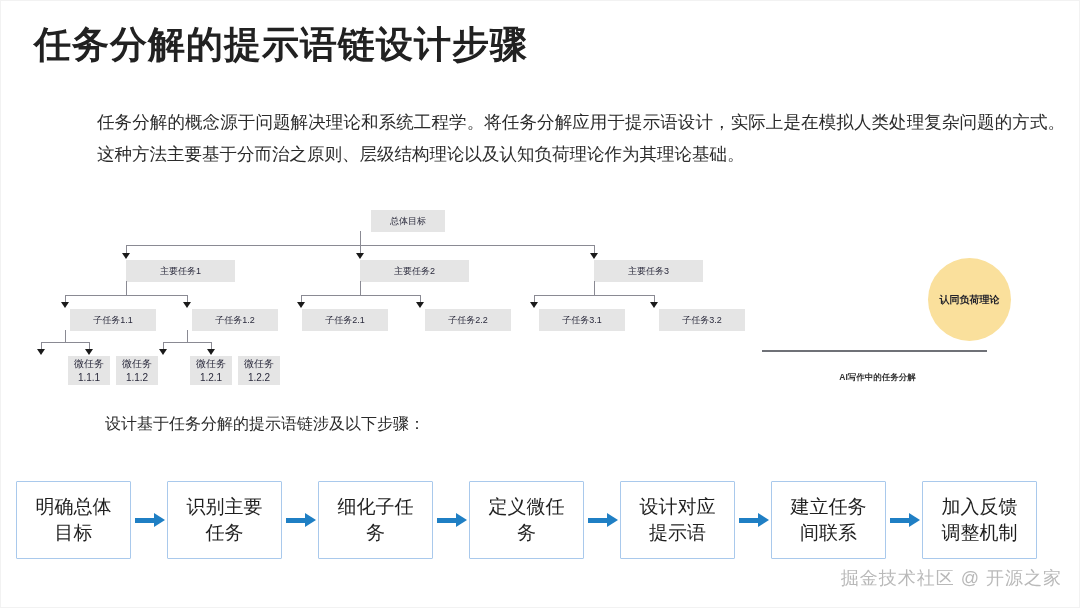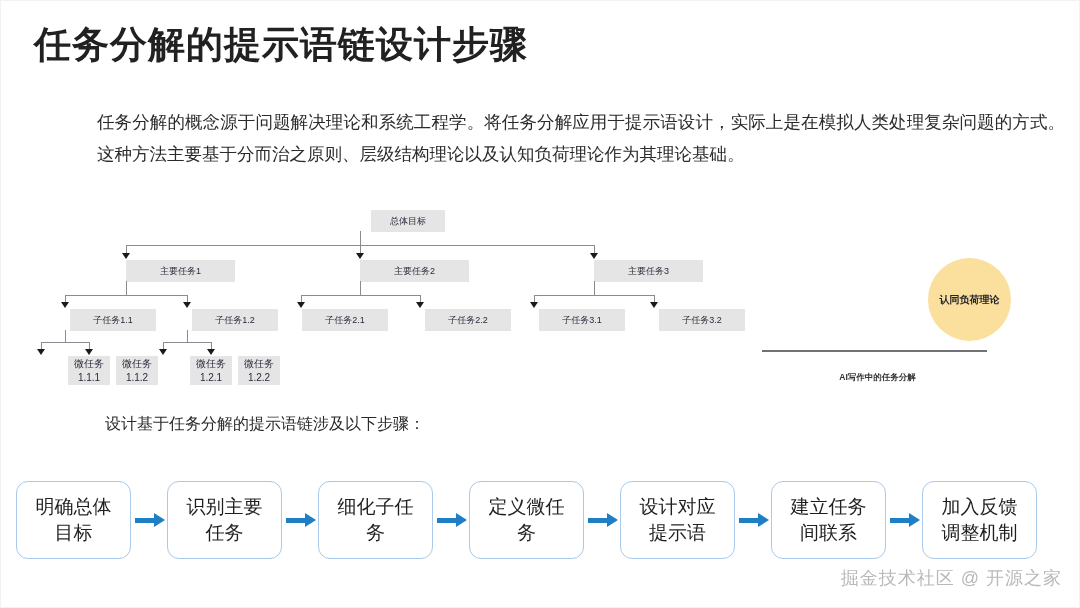--- a/index.html
+++ b/index.html
@@ -159,21 +159,21 @@
     top: 479px;
     width: 1050px;
     height: 82px;
     display: flex;
     align-items: center;
   }
   .flow-box {
     width: 115px;
     height: 78px;
     border: 1.5px solid #a9c9ec;
-    border-radius: 12px;
+    border-radius: 1px;
     background: #ffffff;
     display: flex;
     align-items: center;
     justify-content: center;
     text-align: center;
     font-size: 19px;
     line-height: 26px;
     color: #1f1f1f;
     box-sizing: border-box;
     flex: 0 0 auto;

